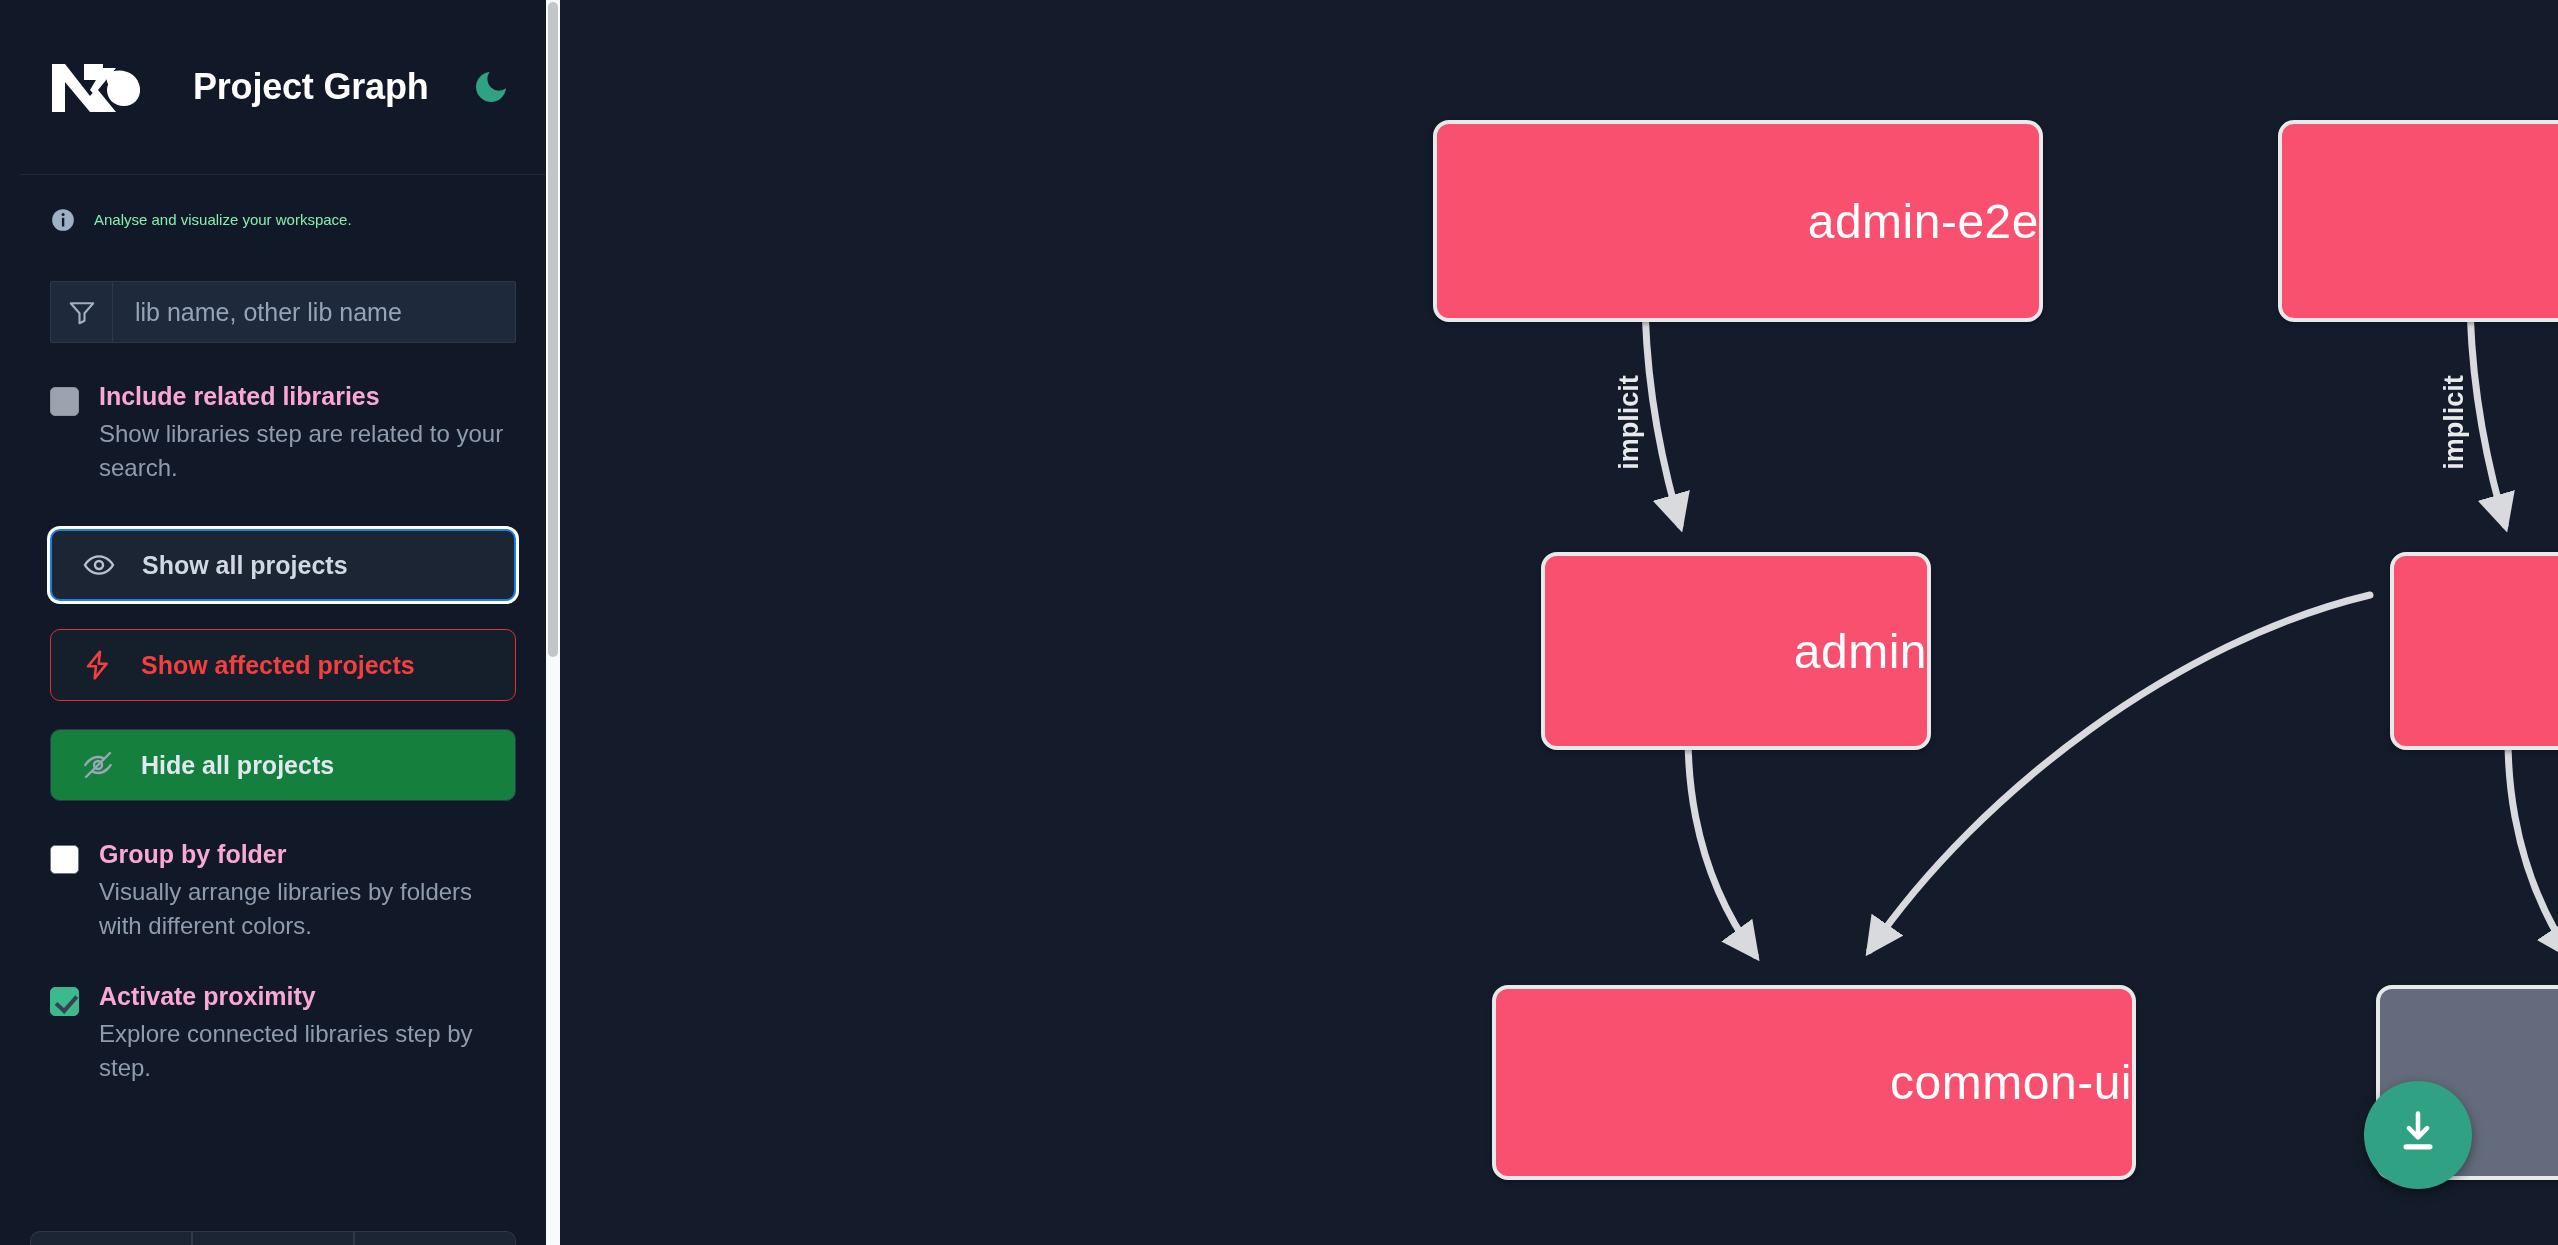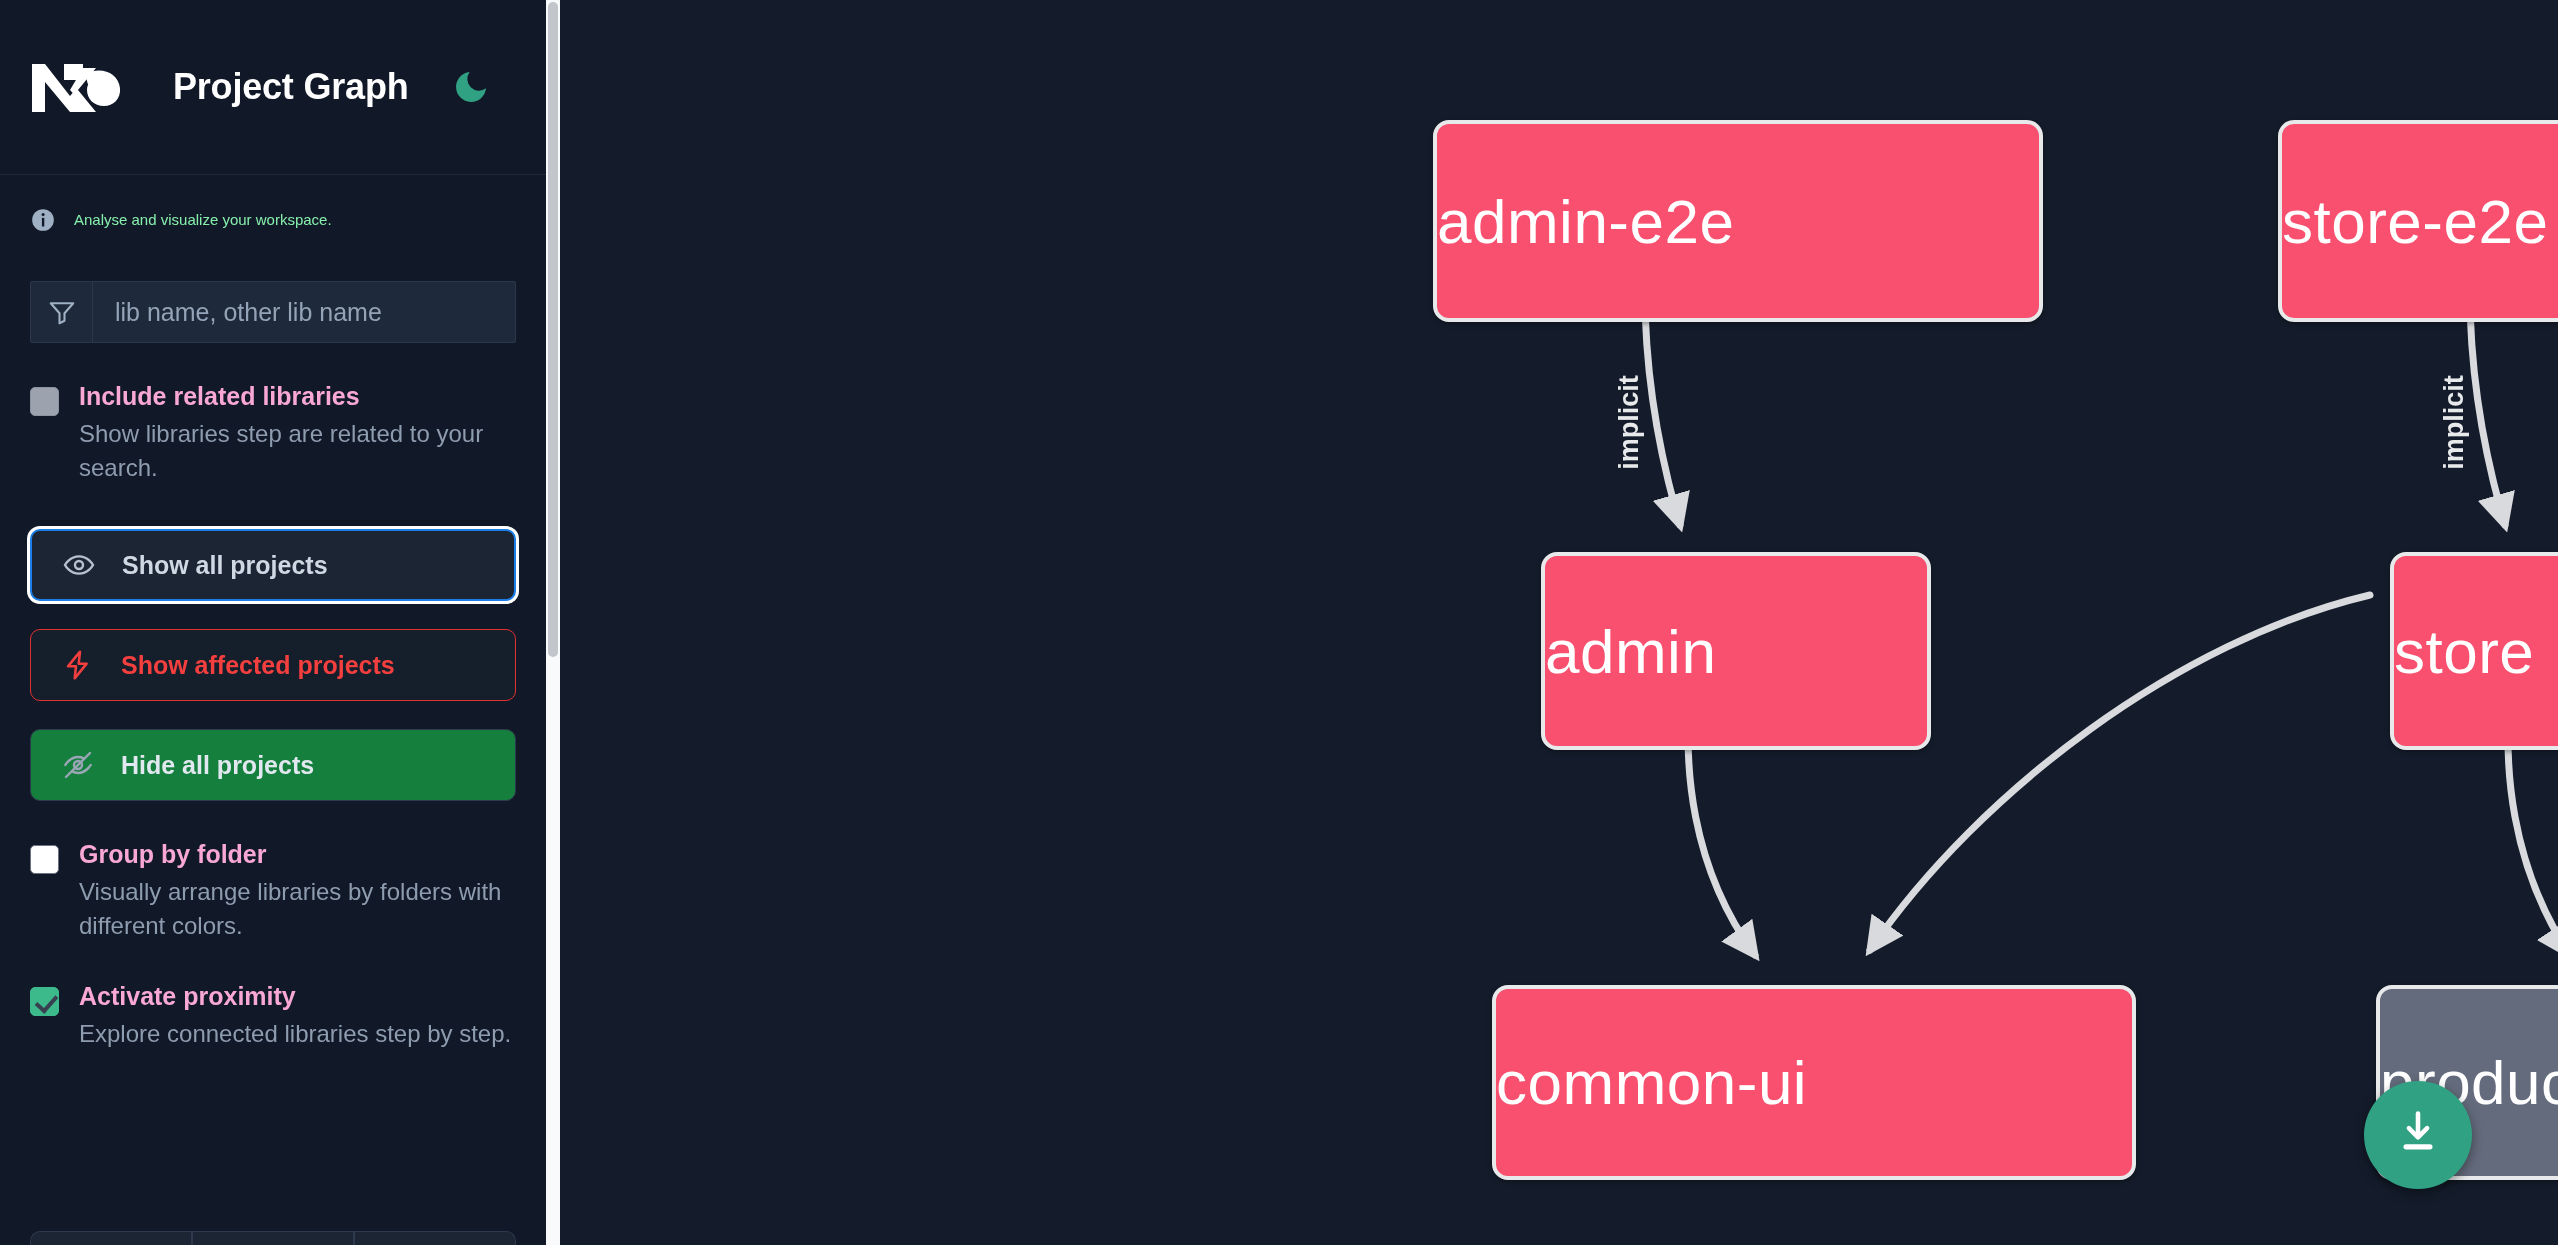--- a/index.html
+++ b/index.html
@@ -13,21 +13,21 @@
   .app { position: relative; width: 2558px; height: 1245px; display: flex; }
 
   
   .sidebar {
     position: relative;
     width: 560px; height: 1245px;
     background: #111827;
     flex: 0 0 560px;
     overflow: hidden;
   }
-  .sidebar-inner { width: 546px; height: 1245px; position: relative; }
+  .sidebar-inner { width: 546px; height: 1245px; position: relative; padding-left: 20px; }
 
   .sb-header {
     height: 175px;
     display: flex; align-items: center;
     padding-left: 30px;
     border-bottom: 1px solid #1f2937;
   }
   .nx-logo { width: 95px; height: 62px; flex: 0 0 95px; }
   .app-title {
     font-size: 36px; font-weight: 700; color: #ffffff;
@@ -166,25 +166,25 @@
   
   .graph {
     position: relative;
     flex: 1; height: 1245px;
     background: #141c2b;
     overflow: hidden;
   }
   .graph-svg { position: absolute; inset: 0; width: 100%; height: 100%; }
   .node {
     position: absolute;
-    display: flex; align-items: center; justify-content: flex-start;
+    display: flex; align-items: center; justify-content: flex-end;
     border-radius: 16px;
     border: 4px solid #e7e9ea;
     color: #ffffff;
-    font-size: 62px;
+    font-size: 48px;
     letter-spacing: 0.5px;
     cursor: pointer;
     box-shadow: 0 2px 5px rgba(0,0,0,.35);
   }
   .node.pink { background: #f8506e; }
   .node.gray { background: #646b7c; }
 
   .edge-label {
     position: absolute;
     color: #e7e9ea;

